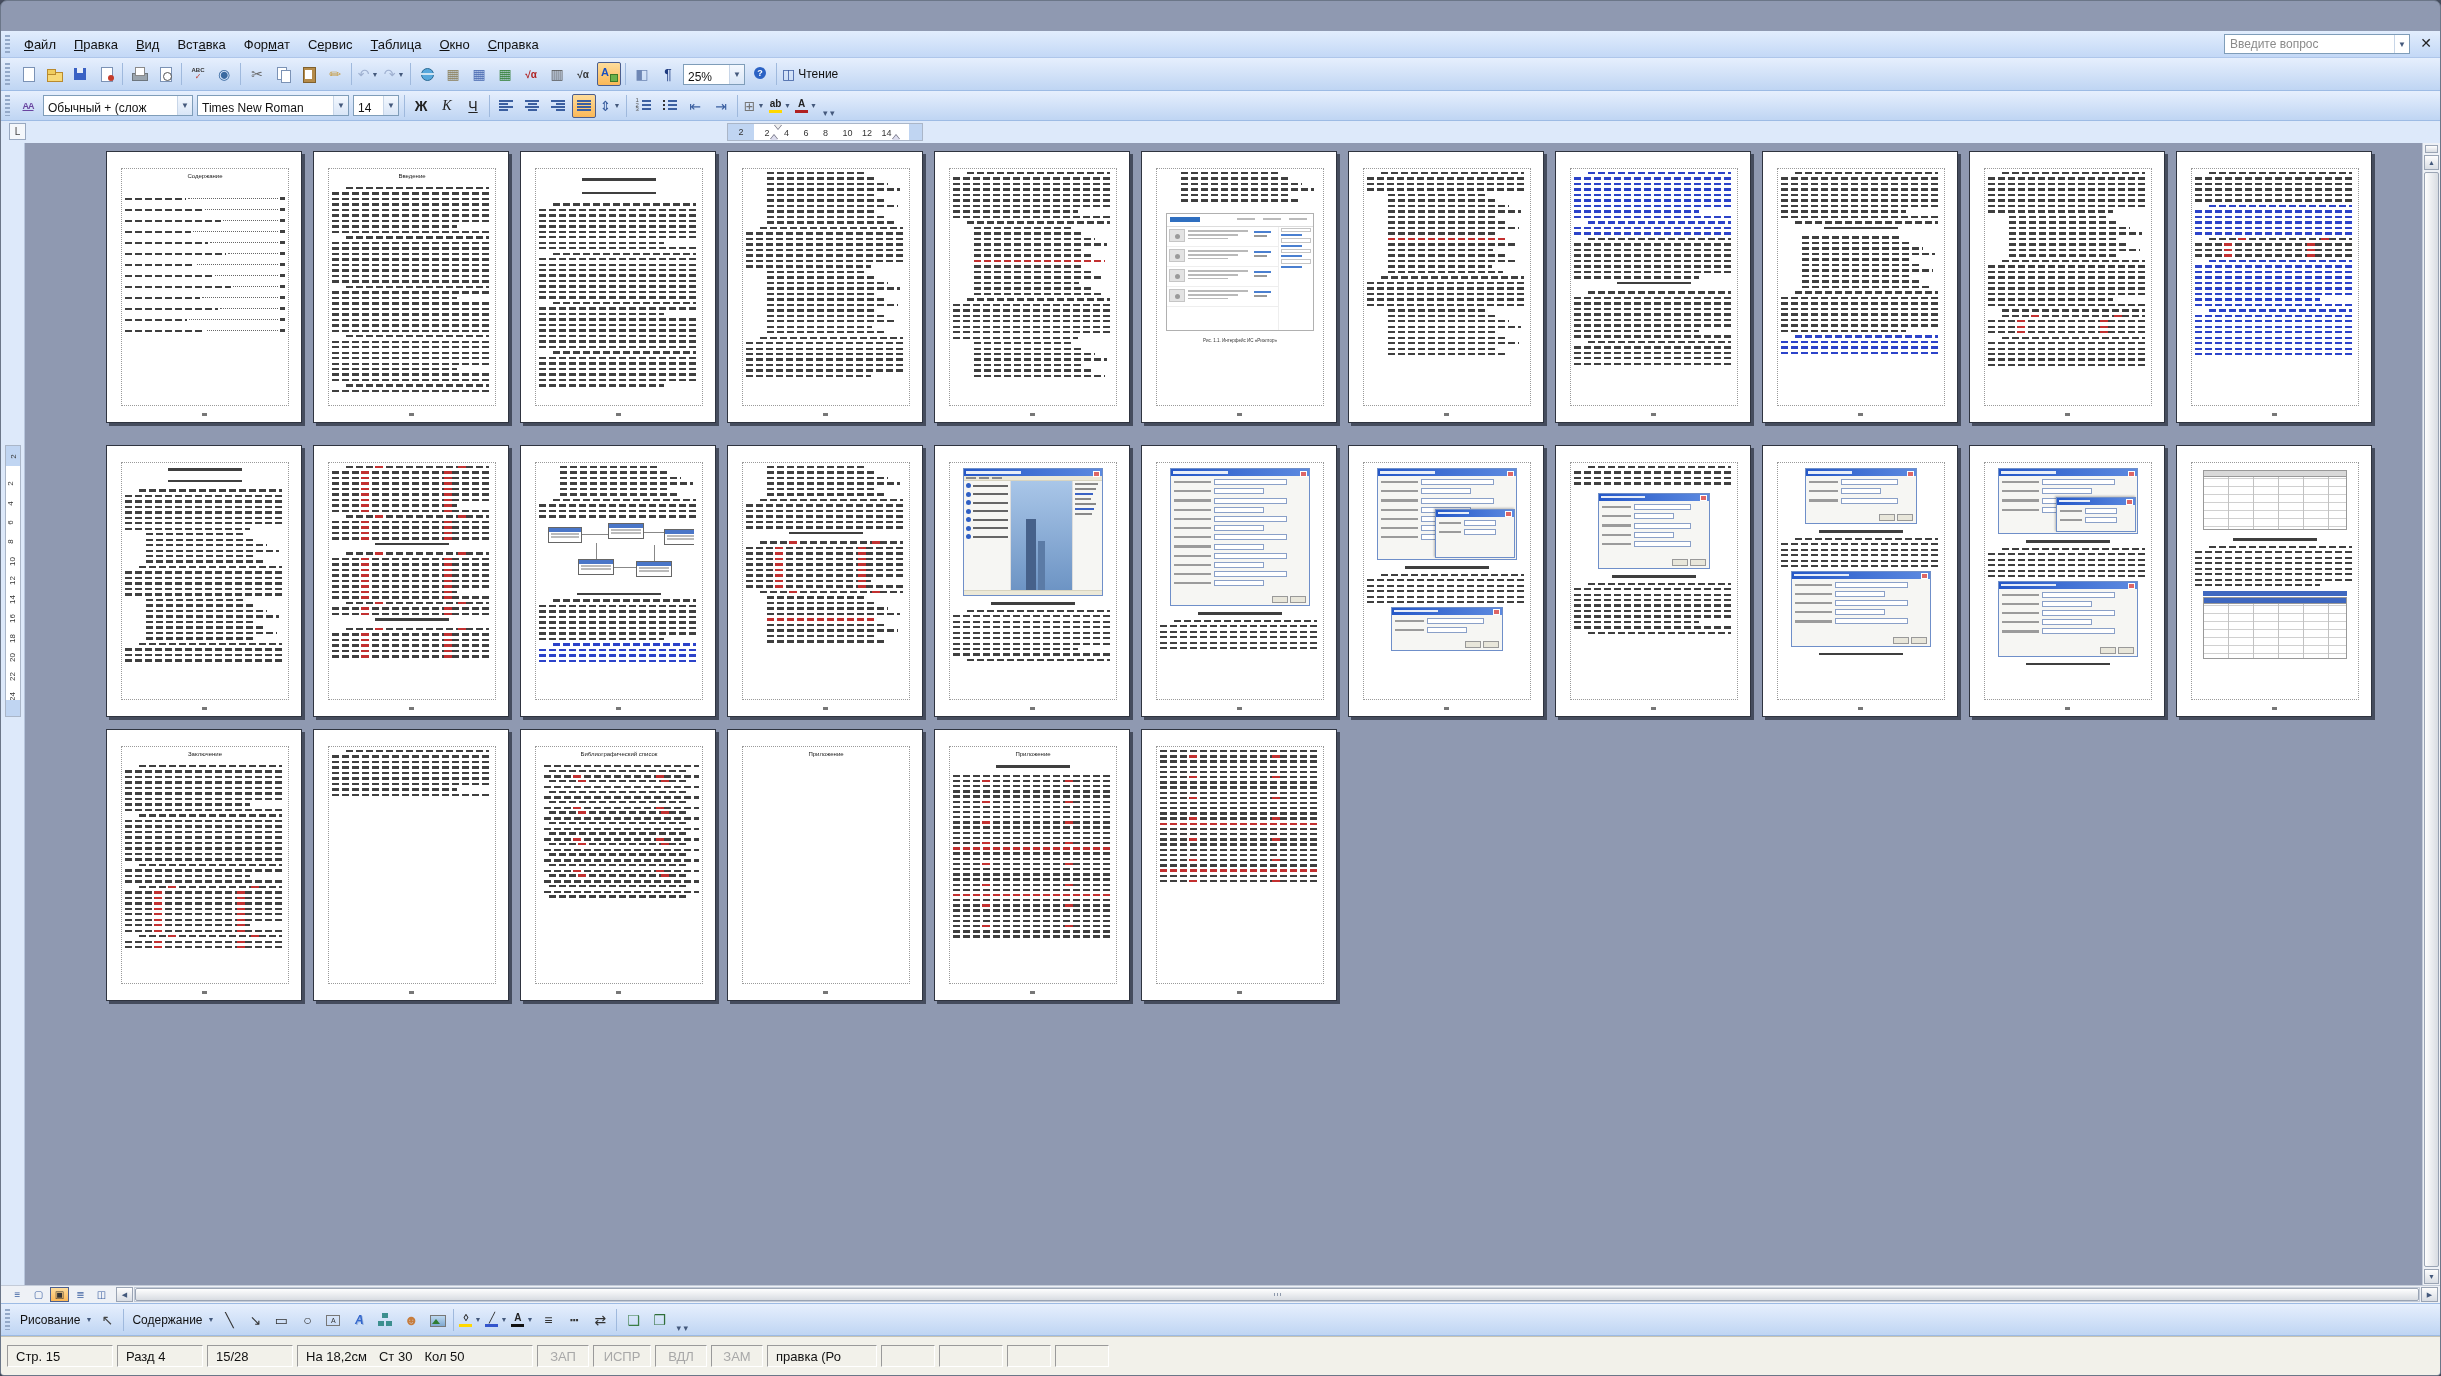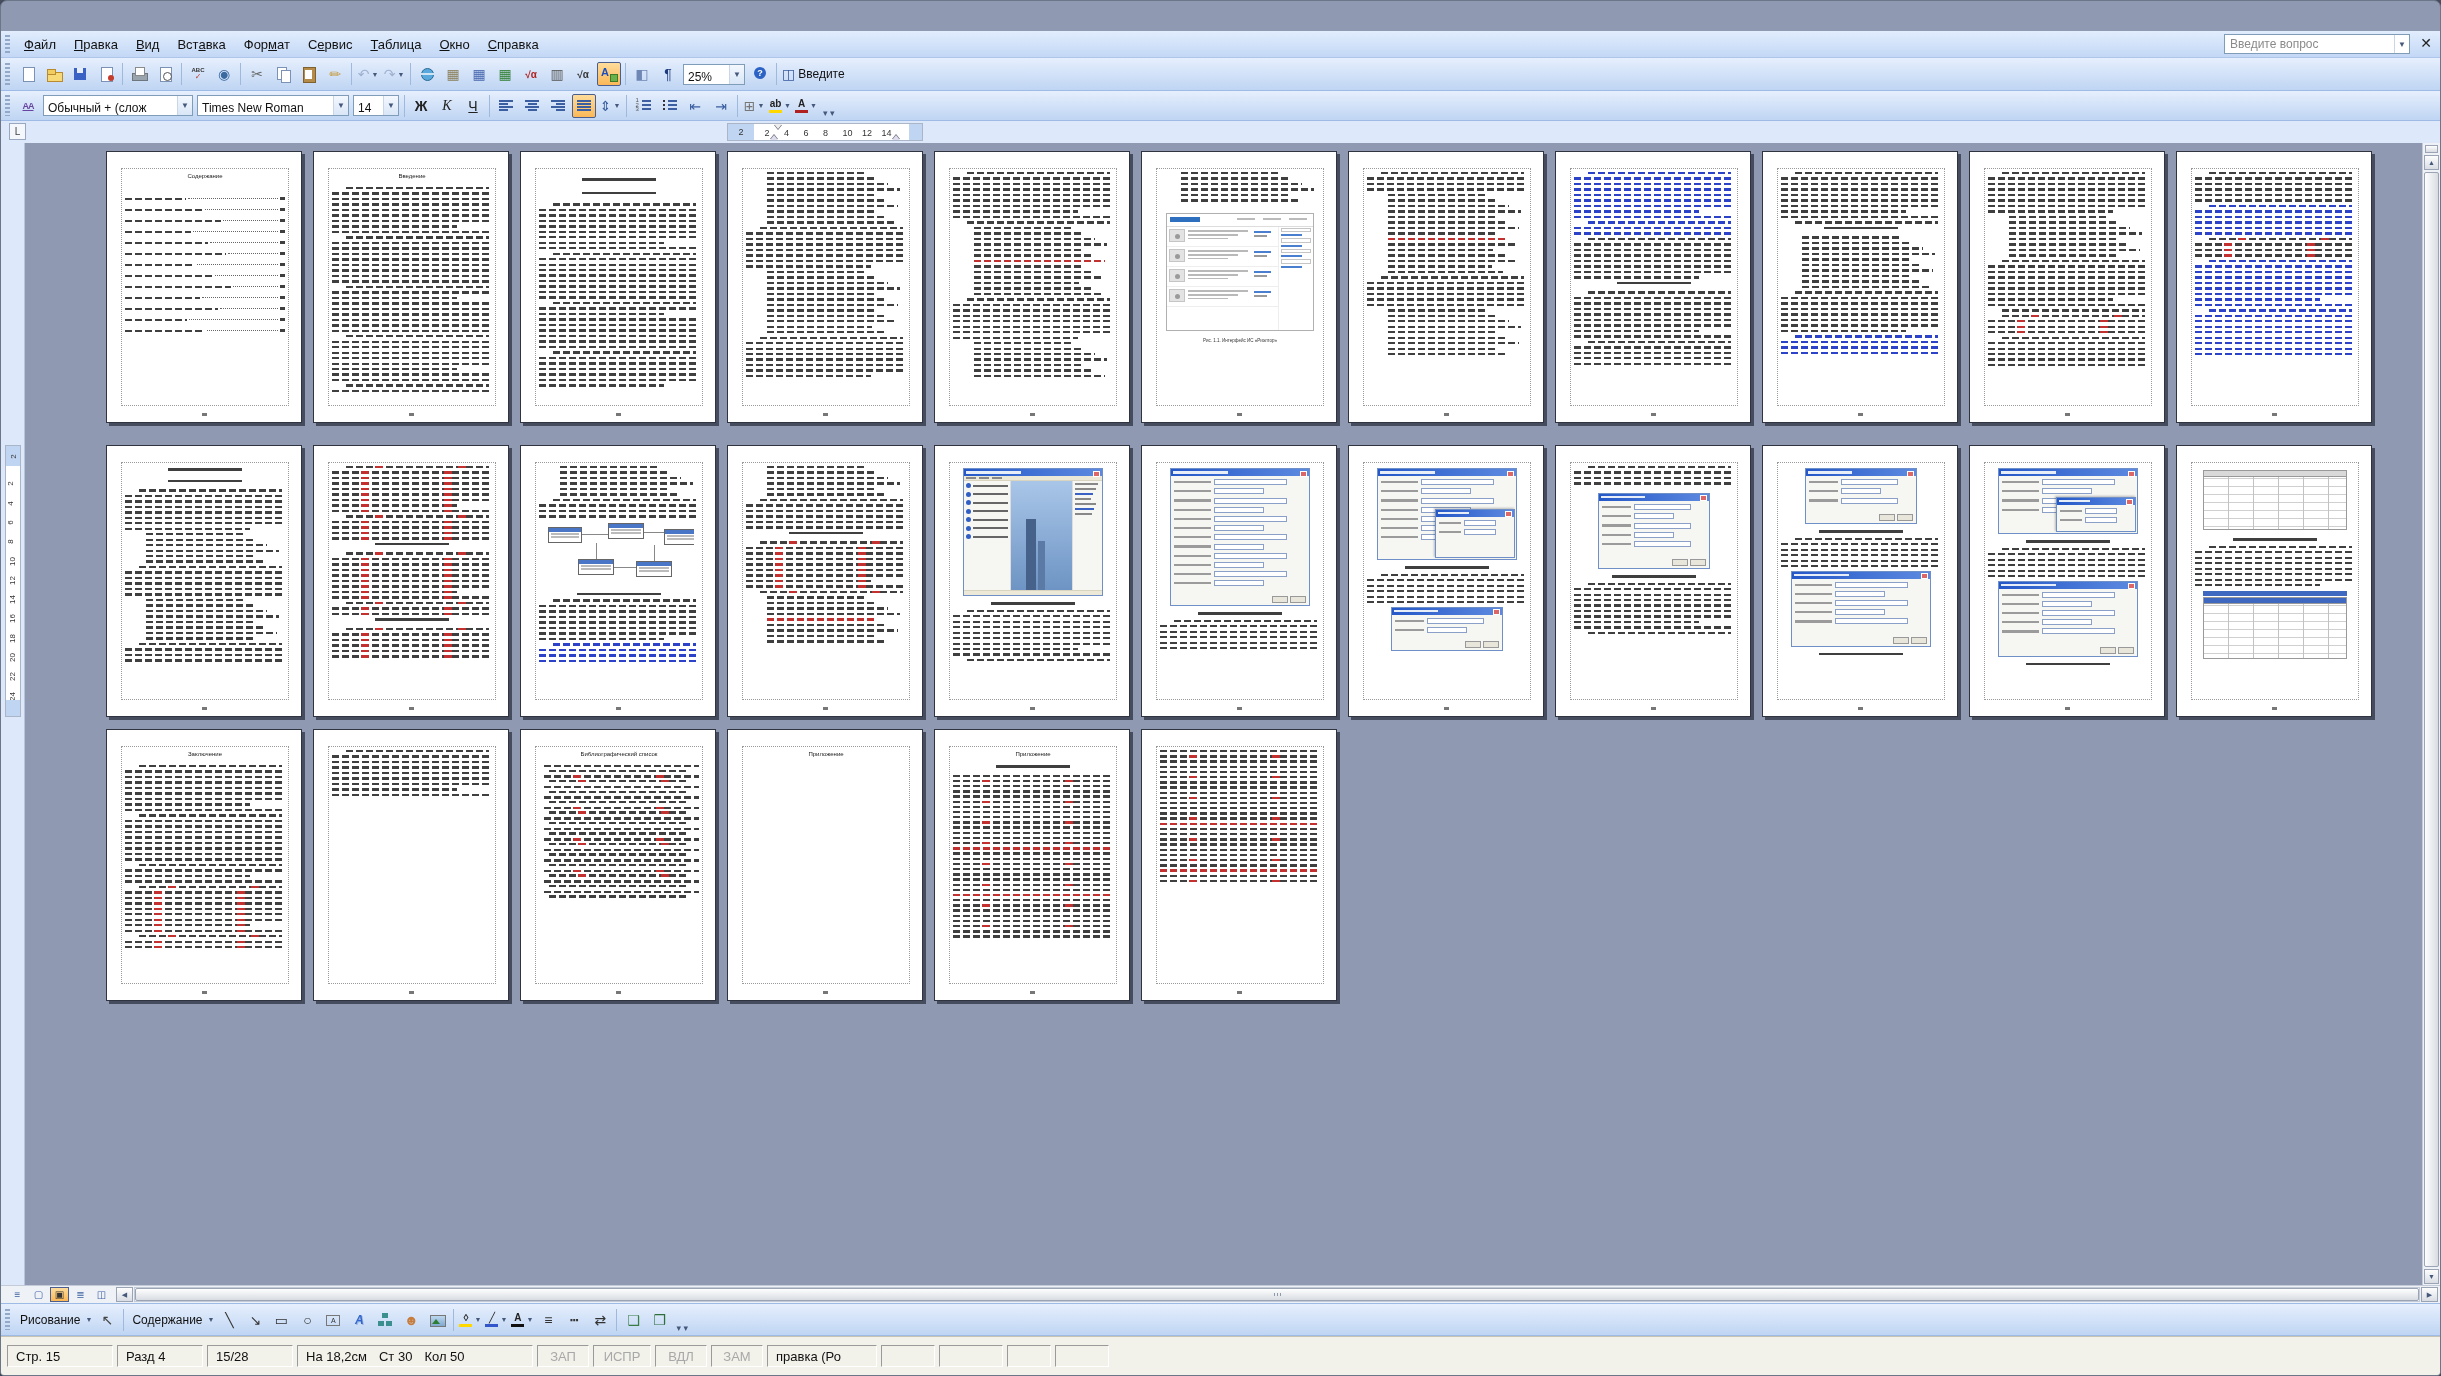--- a/index.html
+++ b/index.html
@@ -311,21 +311,21 @@
       <div class="combo" style="width: 62px;">
         <span class="val">25%</span>
         <span class="dd">▼</span>
       </div>
       <div class="tbtn">
         <span class="ci i-help"></span>
       </div>
       <div class="tsep"></div>
       <div class="tbtn">
         <span style="color: rgb(56, 88, 158);">◫</span>
-        <span class="tlabel">Введите</span>
+        <span class="tlabel">Чтение</span>
       </div>
     </div>
 
   <div class="tbrow tb-fmt" id="tb-fmt">
       <div class="grip"></div>
       <div class="tbtn">
         <span class="i-styles">АА</span>
       </div>
       <div class="combo" style="width: 150px;">
         <span class="val">Обычный + (слож</span>

